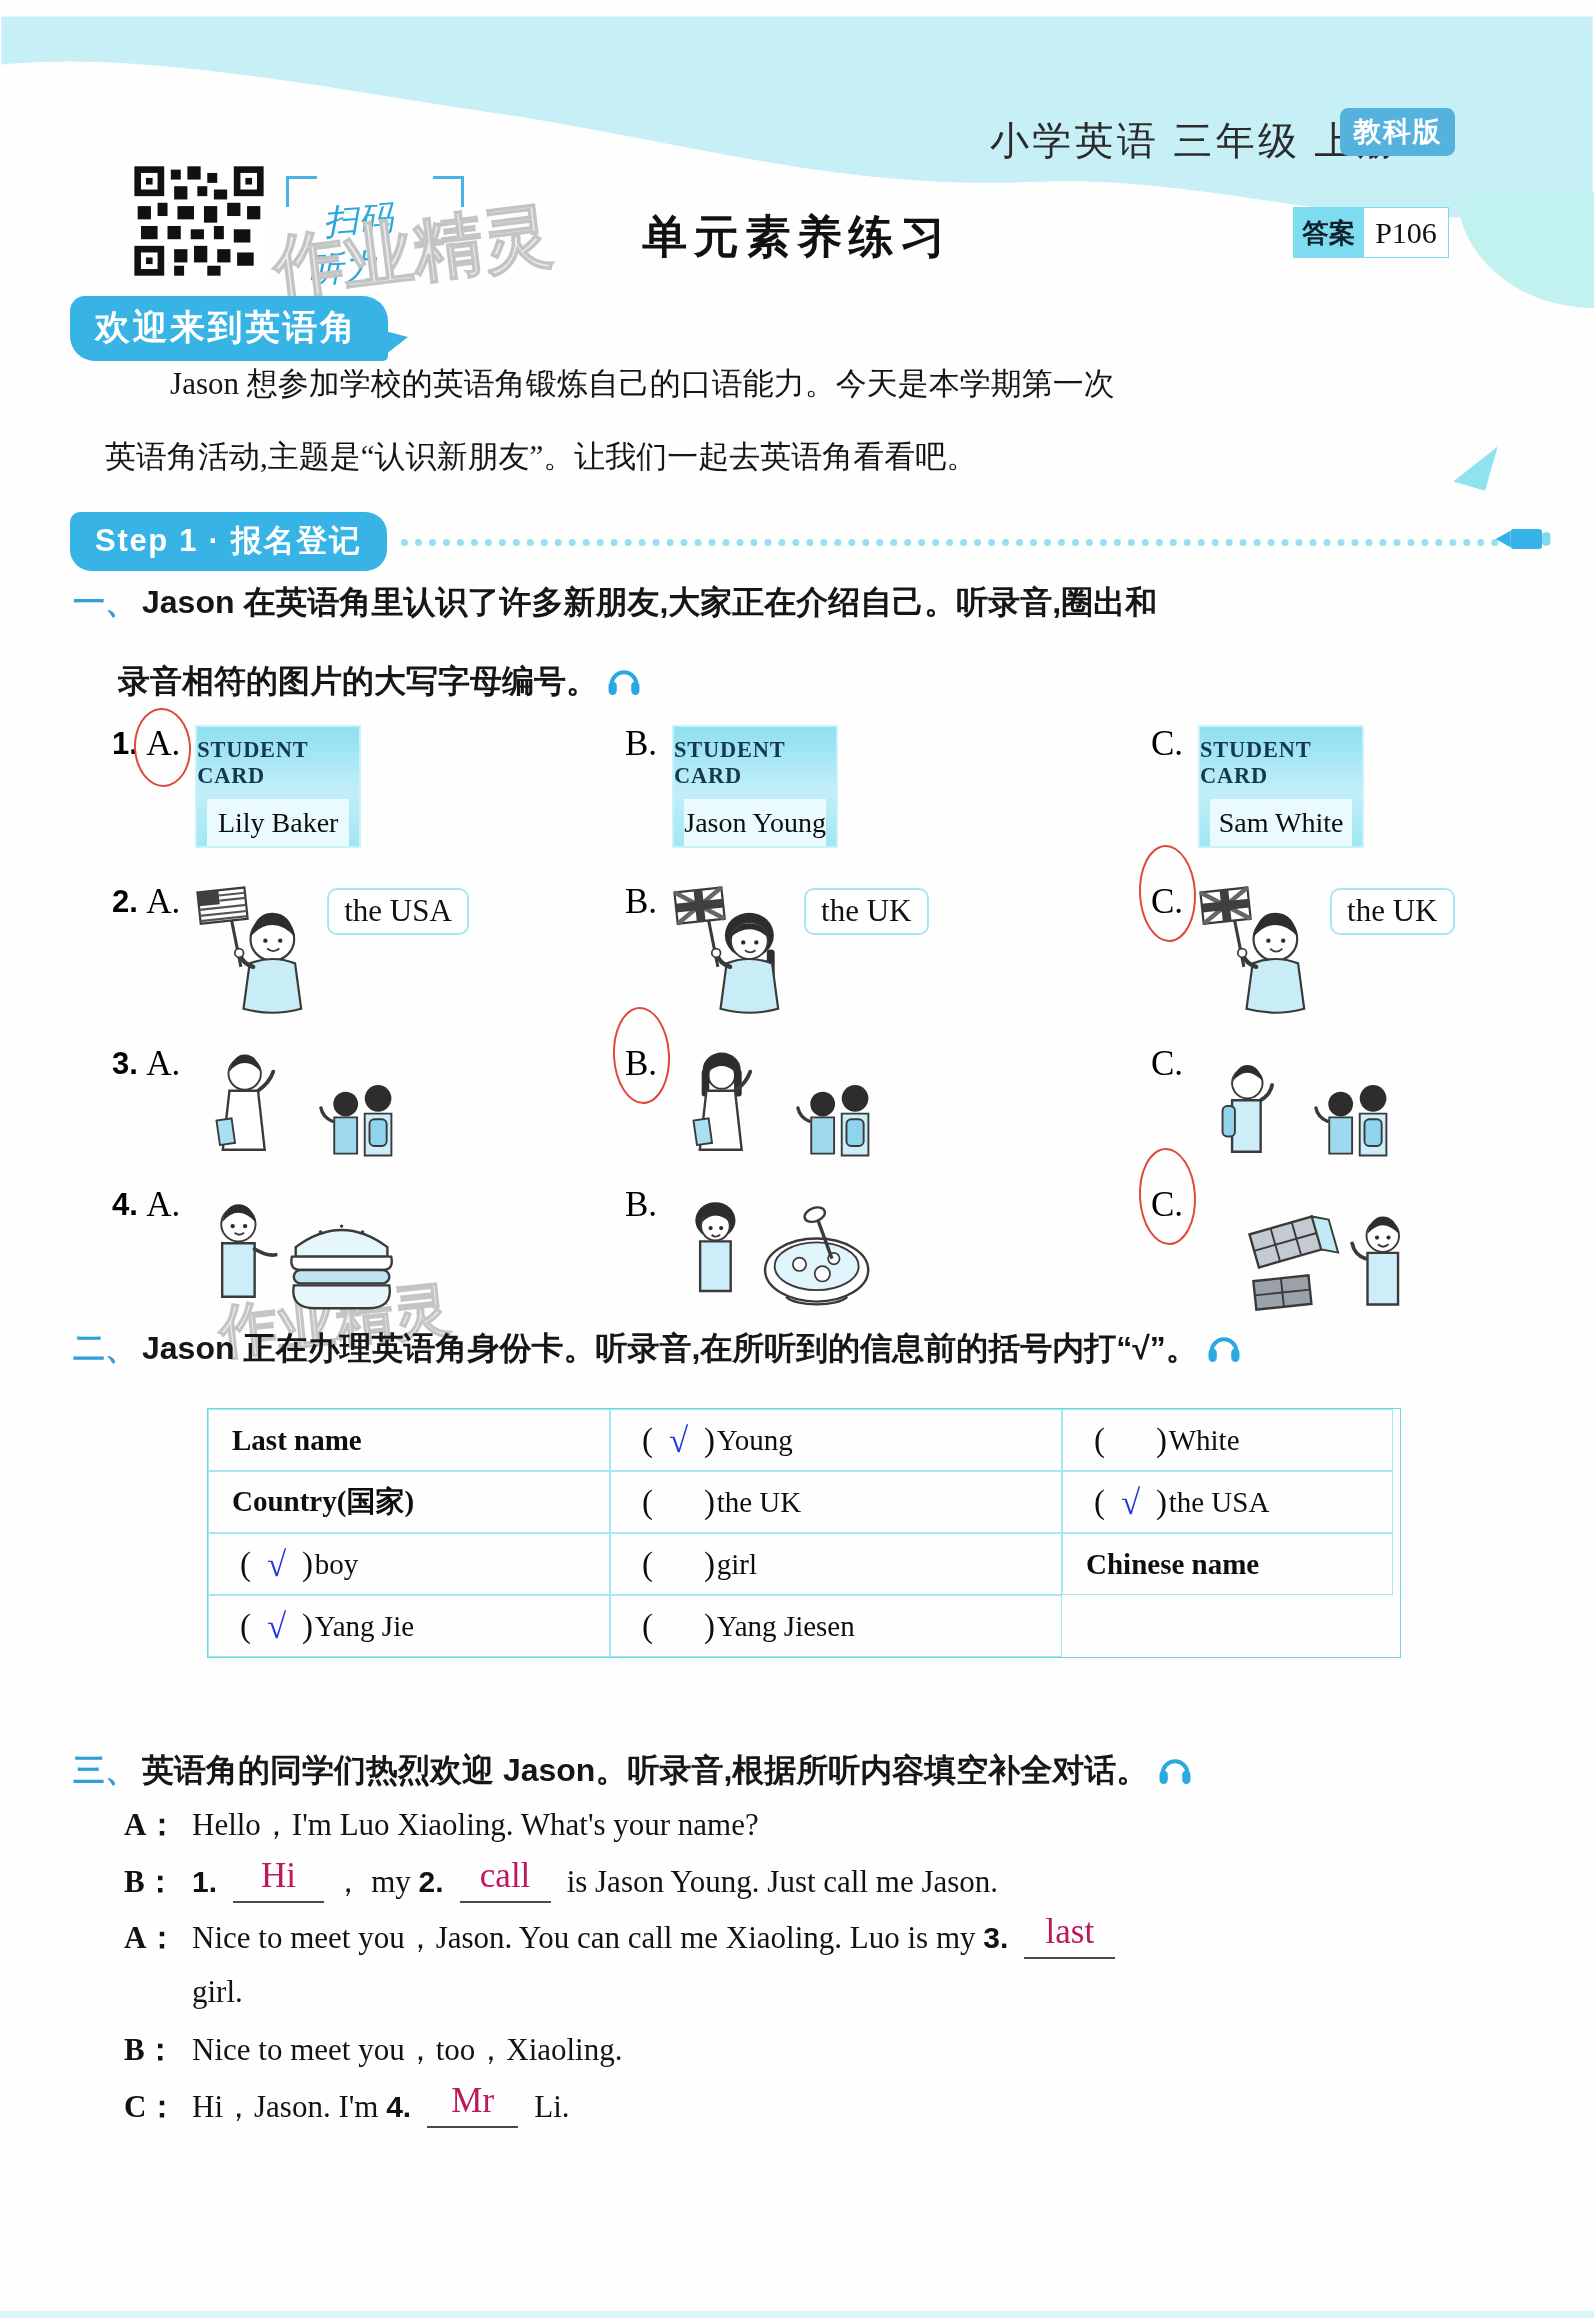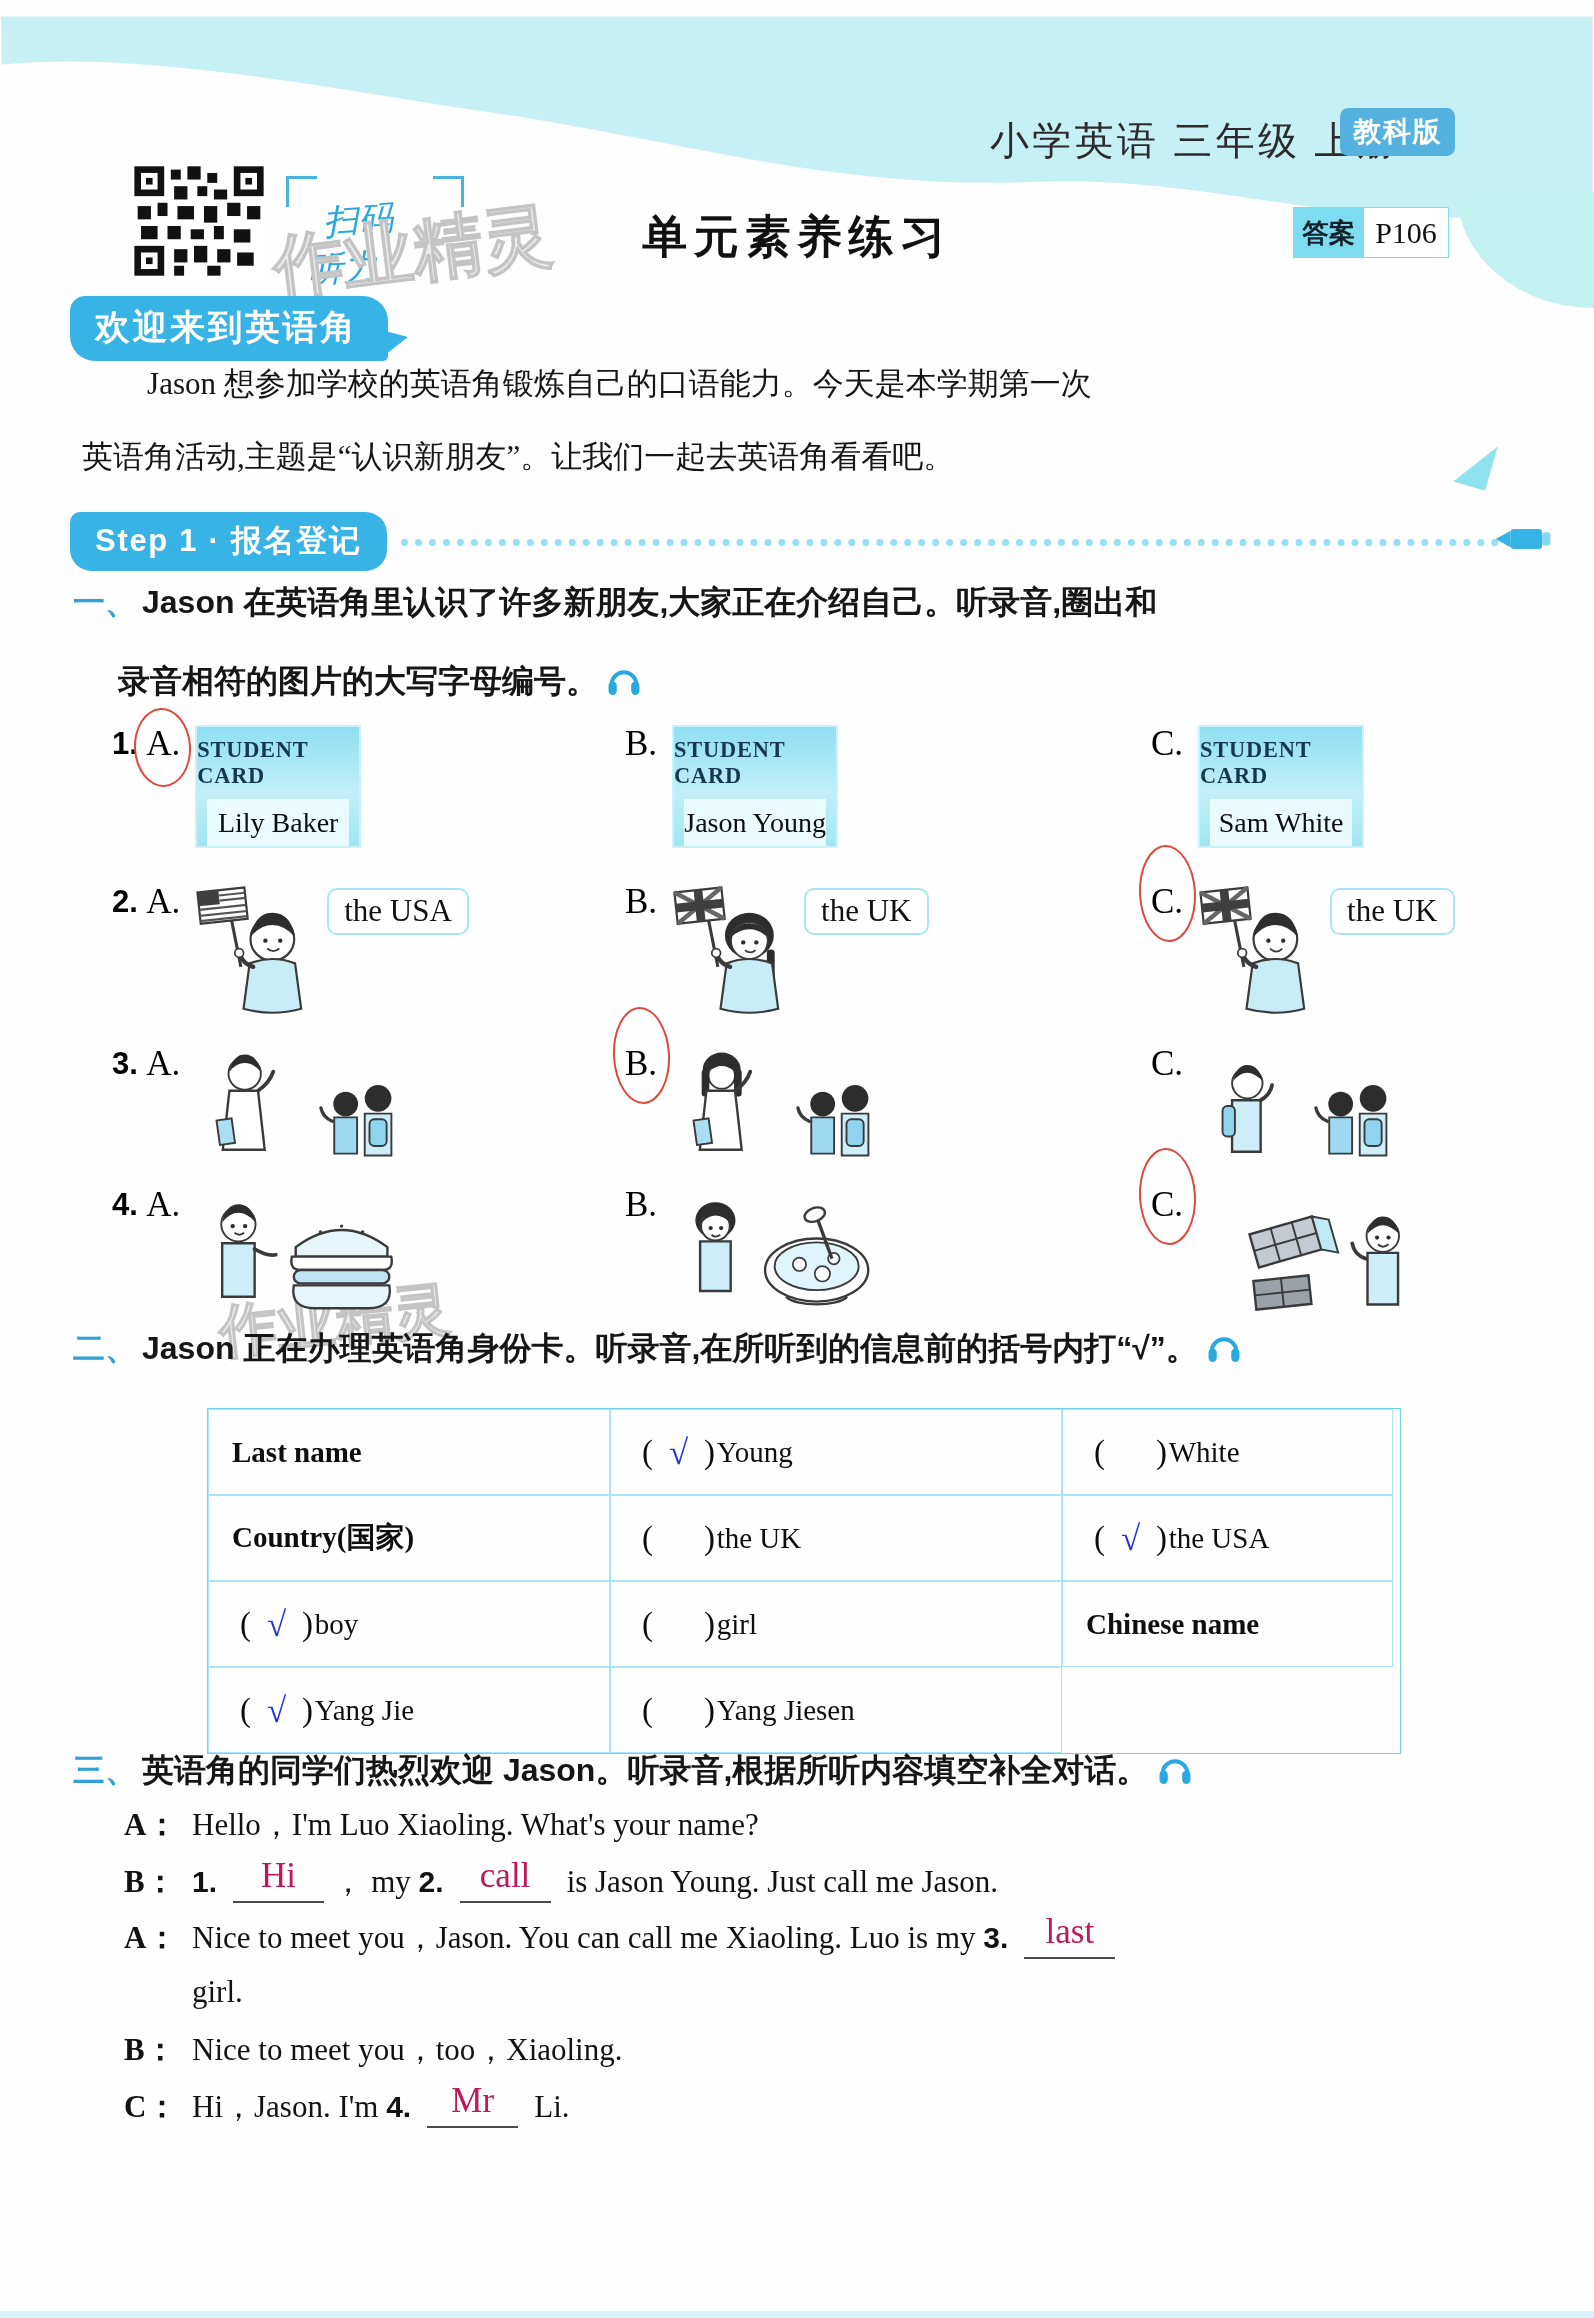--- a/index.html
+++ b/index.html
@@ -30,21 +30,21 @@
   .title{position:absolute;left:50%;top:207px;transform:translateX(-50%);font-size:45px;font-weight:900;color:#111;letter-spacing:6.6px;}
   .ansbox{position:absolute;left:1293px;top:207px;display:flex;align-items:stretch;border:1.7px solid #7ddcf0;}
   .ansbox .al{background:#7ddcf0;color:#10212b;font-weight:900;font-size:26.5px;padding:6.6px 8.3px;display:flex;align-items:center;}
   .ansbox .ap{background:#ffffff;color:#111;font-family:"Liberation Serif",serif;font-size:30px;padding:6.6px 11.6px;display:flex;align-items:center;}
 
   
   .banner-welcome{position:absolute;left:70px;top:296px;background:#38b3e5;color:#fff;font-size:35px;font-weight:900;
      padding:8.3px 30px 10px 25px;border-radius:15px 25px 5px 25px;letter-spacing:2.5px;}
   .banner-welcome::after{content:"";position:absolute;right:-20px;bottom:6.6px;width:0;height:0;
      border-left:23px solid #38b3e5;border-top:6.6px solid transparent;border-bottom:18px solid transparent;}
-  .intro{position:absolute;left:82px;top:363px;width:1391px;font-family:"Liberation Serif",serif;font-size:31px;color:#151515;}
+  .intro{position:absolute;left:105px;top:363px;width:1391px;font-family:"Liberation Serif",serif;font-size:31px;color:#151515;}
   .intro .l1{text-indent:2.1em;margin:0 0 31px 0;}
   .intro .l2{margin:0;}
   .flag-decor{position:absolute;left:1459px;top:441px;width:0;height:0;border-left:33px solid transparent;
      border-bottom:46px solid #8fe3ef;transform:rotate(16deg);}
 
   
   .step-row{position:absolute;left:70px;top:512px;width:1482px;height:58px;}
   .step-pill{position:absolute;left:0;top:0;background:#38b3e5;color:#fff;font-size:31px;font-weight:700;
      padding:8.3px 25px;border-radius:10px 21.5px 21.5px 21.5px;letter-spacing:1.7px;}
   .step-dots{position:absolute;left:331px;top:26.5px;width:1126px;border-top:7.5px dotted #93e1f1;}
@@ -78,21 +78,21 @@
   .scard .nm{margin-top:10px;background:#e9fbff;width:142px;text-align:center;font-family:"Liberation Serif",serif;
      font-size:28px;color:#0d0d0d;padding:7.5px 0;}
 
   .flaglab{border:2.5px solid #a9e6f2;border-radius:10px;background:#fff;padding:3.3px 15px;
      font-family:"Liberation Serif",serif;font-size:31px;color:#111;margin-top:5px;}
   .artbox{display:inline-block;}
 
   
   .tbl{position:absolute;left:207px;top:1408px;width:1192px;border:1.7px solid #6fd4e8;display:grid;
      grid-template-columns:402px 452px 331px;}
-  .tcell{border:1.7px solid #a6e7f3;height:86px;display:flex;align-items:center;font-family:"Liberation Serif",serif;
+  .tcell{border:1.7px solid #a6e7f3;height:62px;display:flex;align-items:center;font-family:"Liberation Serif",serif;
      font-size:29px;color:#0e0e0e;box-sizing:border-box;}
   .tcell.lab{font-weight:700;padding-left:23px;}
   .tcell.opt{padding-left:31px;}
   .par{font-size:33px;}
   .tick{width:51px;text-align:center;color:#2236d8;font-size:35px;line-height:1;}
   .otext{margin-left:1.7px;}
 
   
   .dlg{position:absolute;left:124px;top:1804px;width:1424px;font-family:"Liberation Serif",serif;font-size:31px;color:#121212;}
   .dline{display:flex;min-height:55px;align-items:baseline;margin-bottom:1.7px;}

